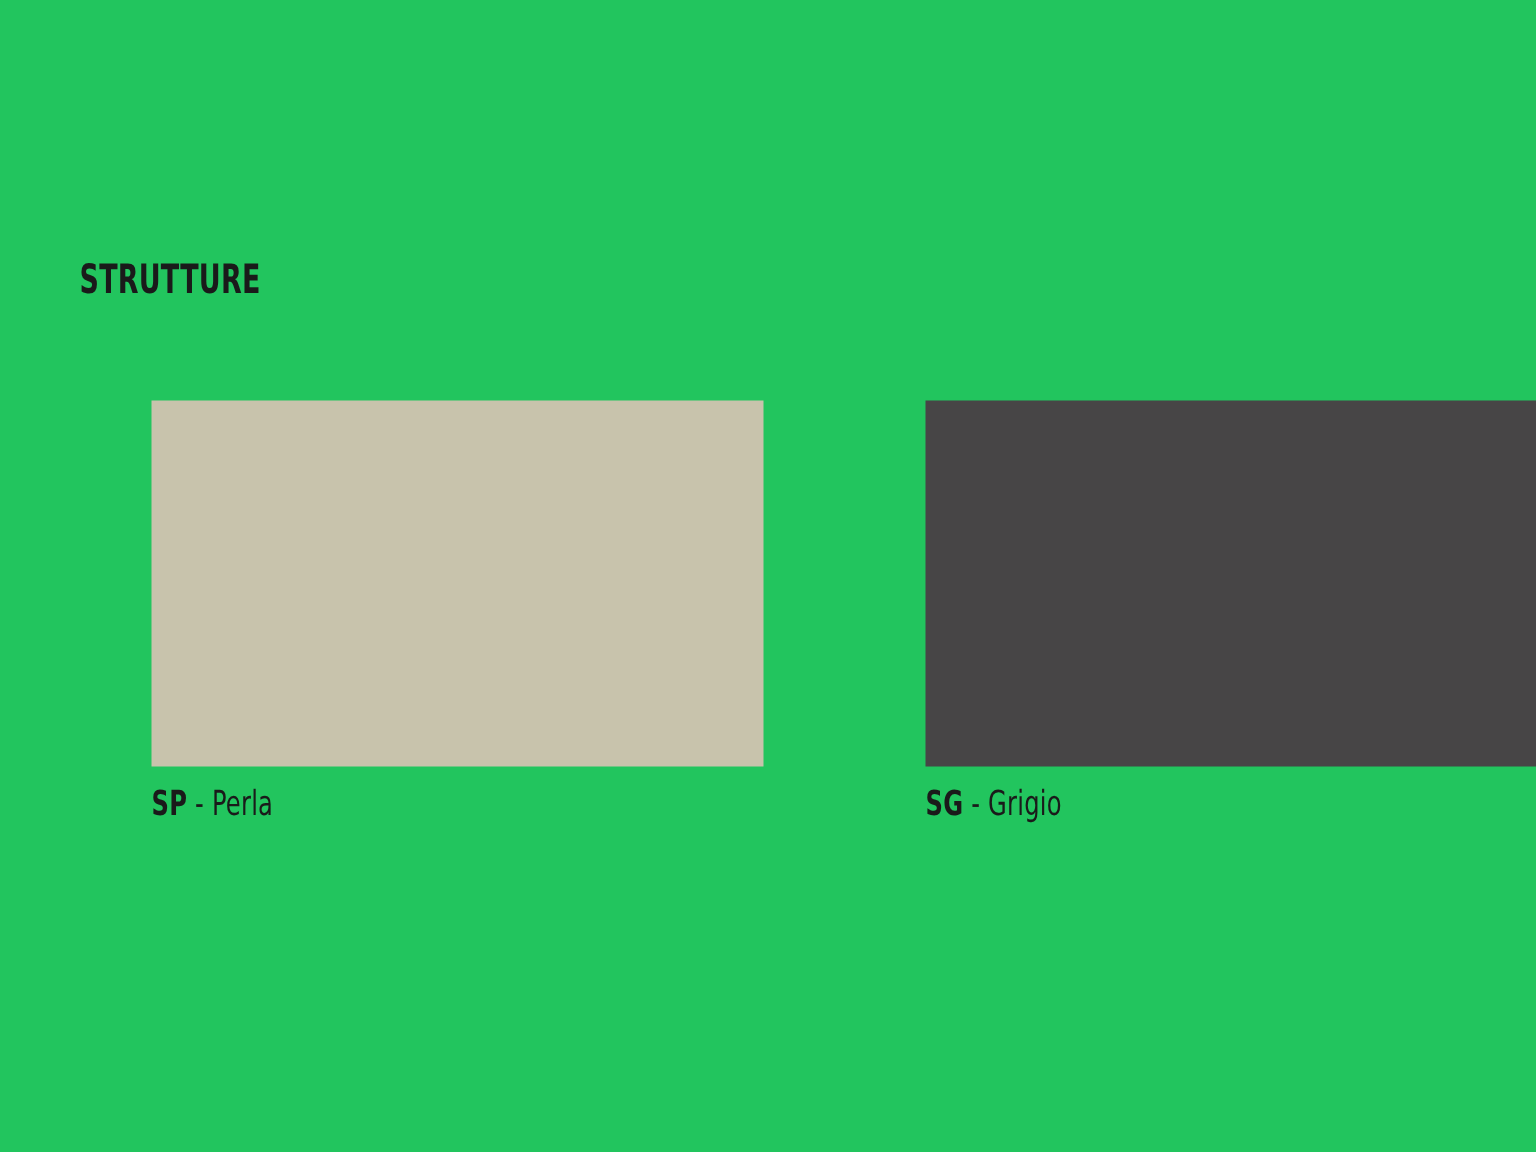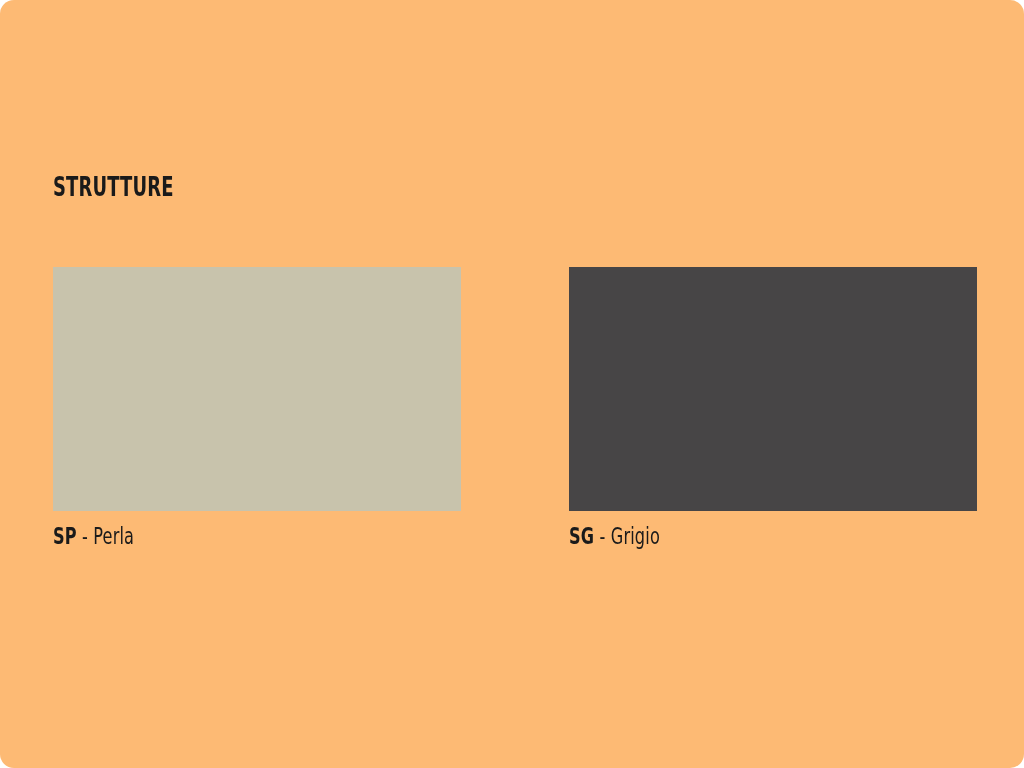--- a/index.html
+++ b/index.html
@@ -48,20 +48,21 @@
     left: 53px;
     top: 267px;
     width: 918px;
     height: 290px;
   }
 
   .swatch-card {
     position: absolute;
     top: 0;
     width: 397px;
+    margin-left: 48px;
   }
   .swatch-card.col-1 { left: 0px; }
   .swatch-card.col-2 { left: 516px; }
 
   .swatch-chip {
     width: 408px;
     height: 244px;
     display: block;
     background-color: #c8c3ac;
   }
@@ -84,21 +85,21 @@
   }
 
   .swatch-name {
     font-weight: 400;
     letter-spacing: 0.2px;
   }
 </style>
 </head>
 <body style="background-color: rgb(255, 255, 255);">
 
-<div id="page" style="background-color: #fdba74; border-radius: 14px;">
+<div id="page" style="background-color: #22c55e;">
 
   <h2 class="section-title">STRUTTURE</h2>
 
   <div class="swatch-grid">
 
     <div class="swatch-card col-1">
       <div class="swatch-chip" style="background-color: rgb(200, 195, 172);"></div>
       <div class="swatch-caption">
         <span class="swatch-code">SP</span><span class="swatch-name"> - </span><span class="swatch-name">Perla</span>
       </div>

